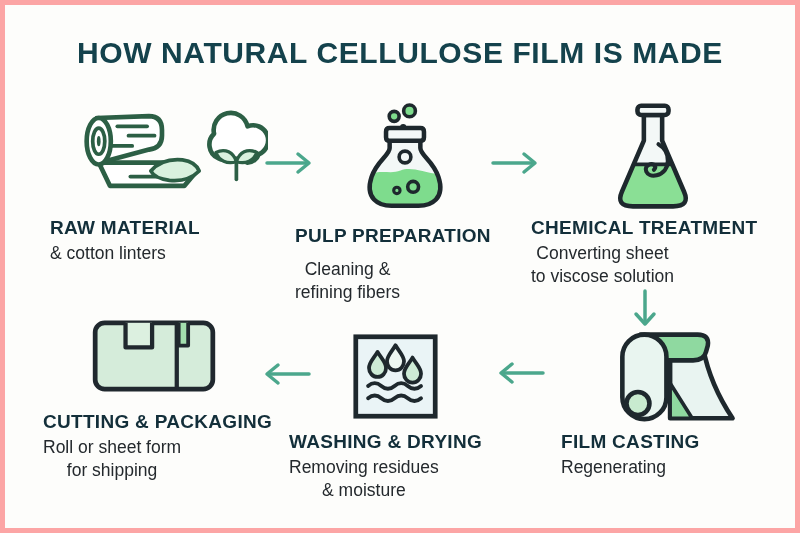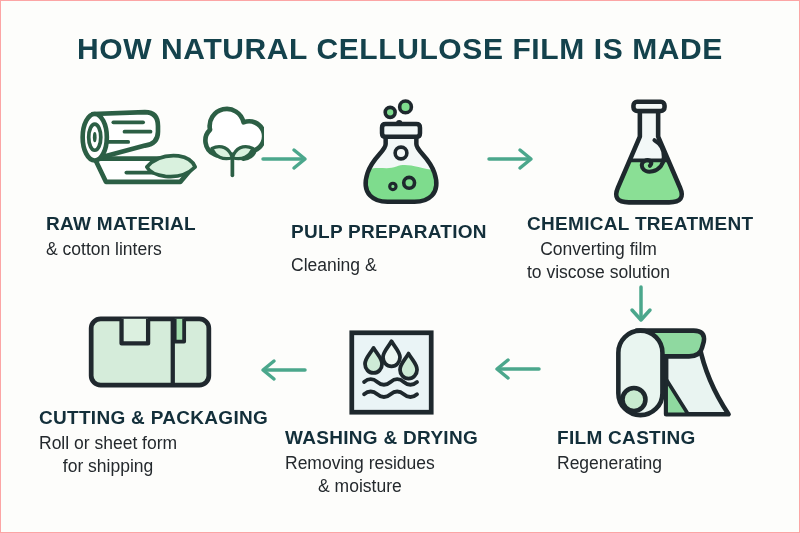--- a/index.html
+++ b/index.html
@@ -1,21 +1,21 @@
 <!DOCTYPE html>
 <html><head>
 <meta charset="utf-8">
 <style>
   * { margin: 0; padding: 0; box-sizing: border-box; }
   html, body { background: #ffffff; }
   .canvas {
     position: relative;
     width: 800px; height: 533px;
     background: #FDFDFB;
-    border: 1px solid #fca5a5;
+    border: 5px solid #fca5a5;
     font-family: "Liberation Sans", sans-serif;
     overflow: hidden;
     padding-left: 14px;
   }
   .main-title {
     position: absolute; top: 31px; left: 0; width: 100%;
     text-align: center;
     font-size: 30px; font-weight: bold; letter-spacing: 0.6px;
     color: #14424C;
   }
@@ -104,20 +104,21 @@
         <circle cx="46" cy="99" r="3.5" fill="#7EDC8D" stroke="#1E282D" stroke-width="3.5"></circle>
 
         <path d="M 38 44 L 38 52 C 38 60 24 66 18 84 C 10 108 26 116 40 116 L 70 116 C 84 116 100 108 92 84 C 86 66 72 60 72 52 L 72 44 Z" fill="none" stroke="#1E282D" stroke-width="5" stroke-linejoin="round"></path>
 
         <path d="M 34 34 Q 34 30 38 30 L 72 30 Q 76 30 76 34 L 76 40 Q 76 44 72 44 L 38 44 Q 34 44 34 40 Z" fill="#F3F8F7" stroke="#1E282D" stroke-width="5" stroke-linejoin="round"></path>
       </svg>
     </div>
     <div class="step-title">PULP PREPARATION</div>
     <div class="step-desc">
       <div>Cleaning &amp;</div>
+      <div>refining fibers</div>
     </div>
   </div>
 
   <div class="step top-row" style="left:526px; top:96px; width:244px;">
     <div class="icon-box">
       <svg width="106" height="110" viewBox="0 0 116 120">
 
         <path d="M 48 14 L 48 42 L 24 98 Q 17 114 36 114 L 80 114 Q 99 114 92 98 L 68 42 L 68 14 Z" fill="#F3F8F7"></path>
 
         <path d="M 37 68 L 79 68 L 91 98 Q 97 112 80 112 L 36 112 Q 19 112 25 98 Z" fill="#8ADF95"></path>
@@ -125,21 +126,21 @@
 
         <path d="M 64 46 C 78 54 78 76 62 80 C 50 83 46 70 55 68 C 60 67 62 71 59 74" fill="none" stroke="#1E282D" stroke-width="4.5" stroke-linecap="round"></path>
 
         <path d="M 48 14 L 48 42 L 24 98 Q 17 114 36 114 L 80 114 Q 99 114 92 98 L 68 42 L 68 14 Z" fill="none" stroke="#1E282D" stroke-width="5" stroke-linejoin="round"></path>
 
         <rect x="41" y="4" width="34" height="10" rx="4" fill="#F3F8F7" stroke="#1E282D" stroke-width="5"></rect>
       </svg>
     </div>
     <div class="step-title">CHEMICAL TREATMENT</div>
     <div class="step-desc">
-      <div>Converting film</div>
+      <div>Converting sheet</div>
       <div>to viscose solution</div>
     </div>
   </div>
 
   <div class="step bottom-row" style="left:38px; top:300px; width:222px;">
     <div class="icon-box">
       <svg width="126" height="74" viewBox="0 0 132 78">
         <rect x="4" y="4" width="124" height="70" rx="10" fill="#D5ECDA" stroke="#20282E" stroke-width="5"></rect>
         <path d="M 36 4 L 36 30 L 64 30 L 64 4" fill="#DCF0E0" stroke="#20282E" stroke-width="4.5" stroke-linejoin="round"></path>
         <line x1="90" y1="5" x2="90" y2="73" stroke="#20282E" stroke-width="4.5"></line>

